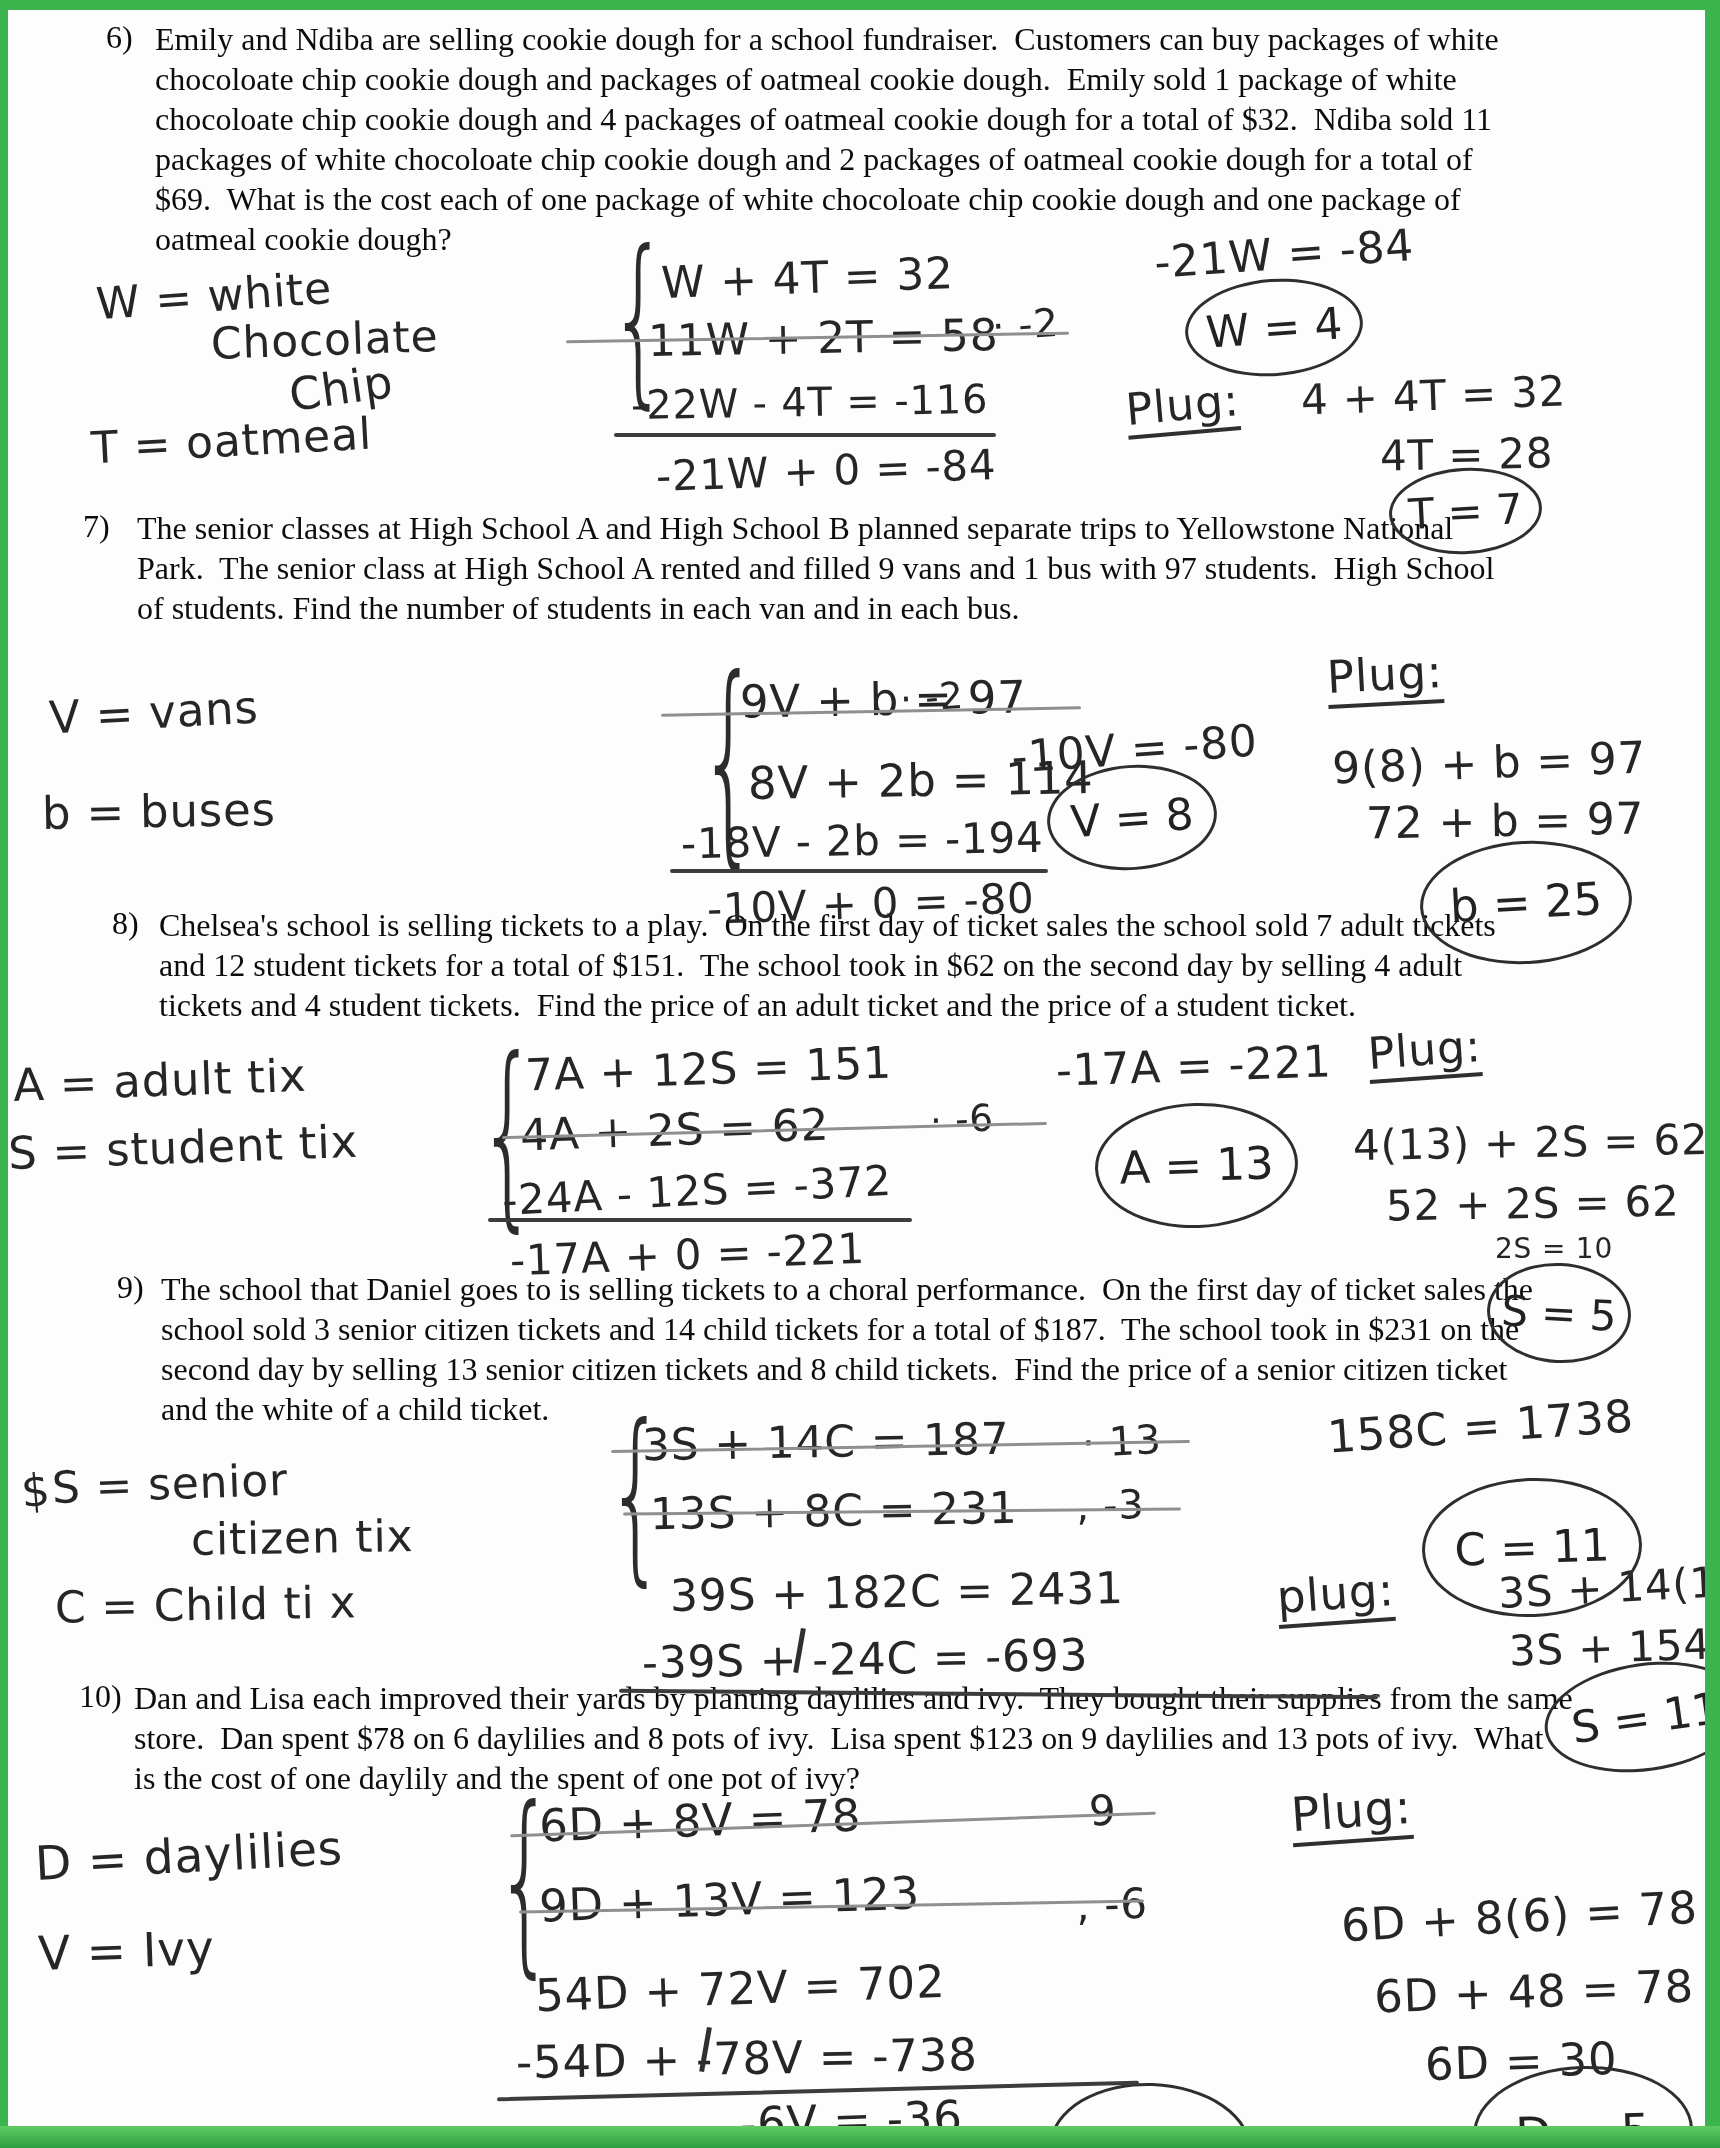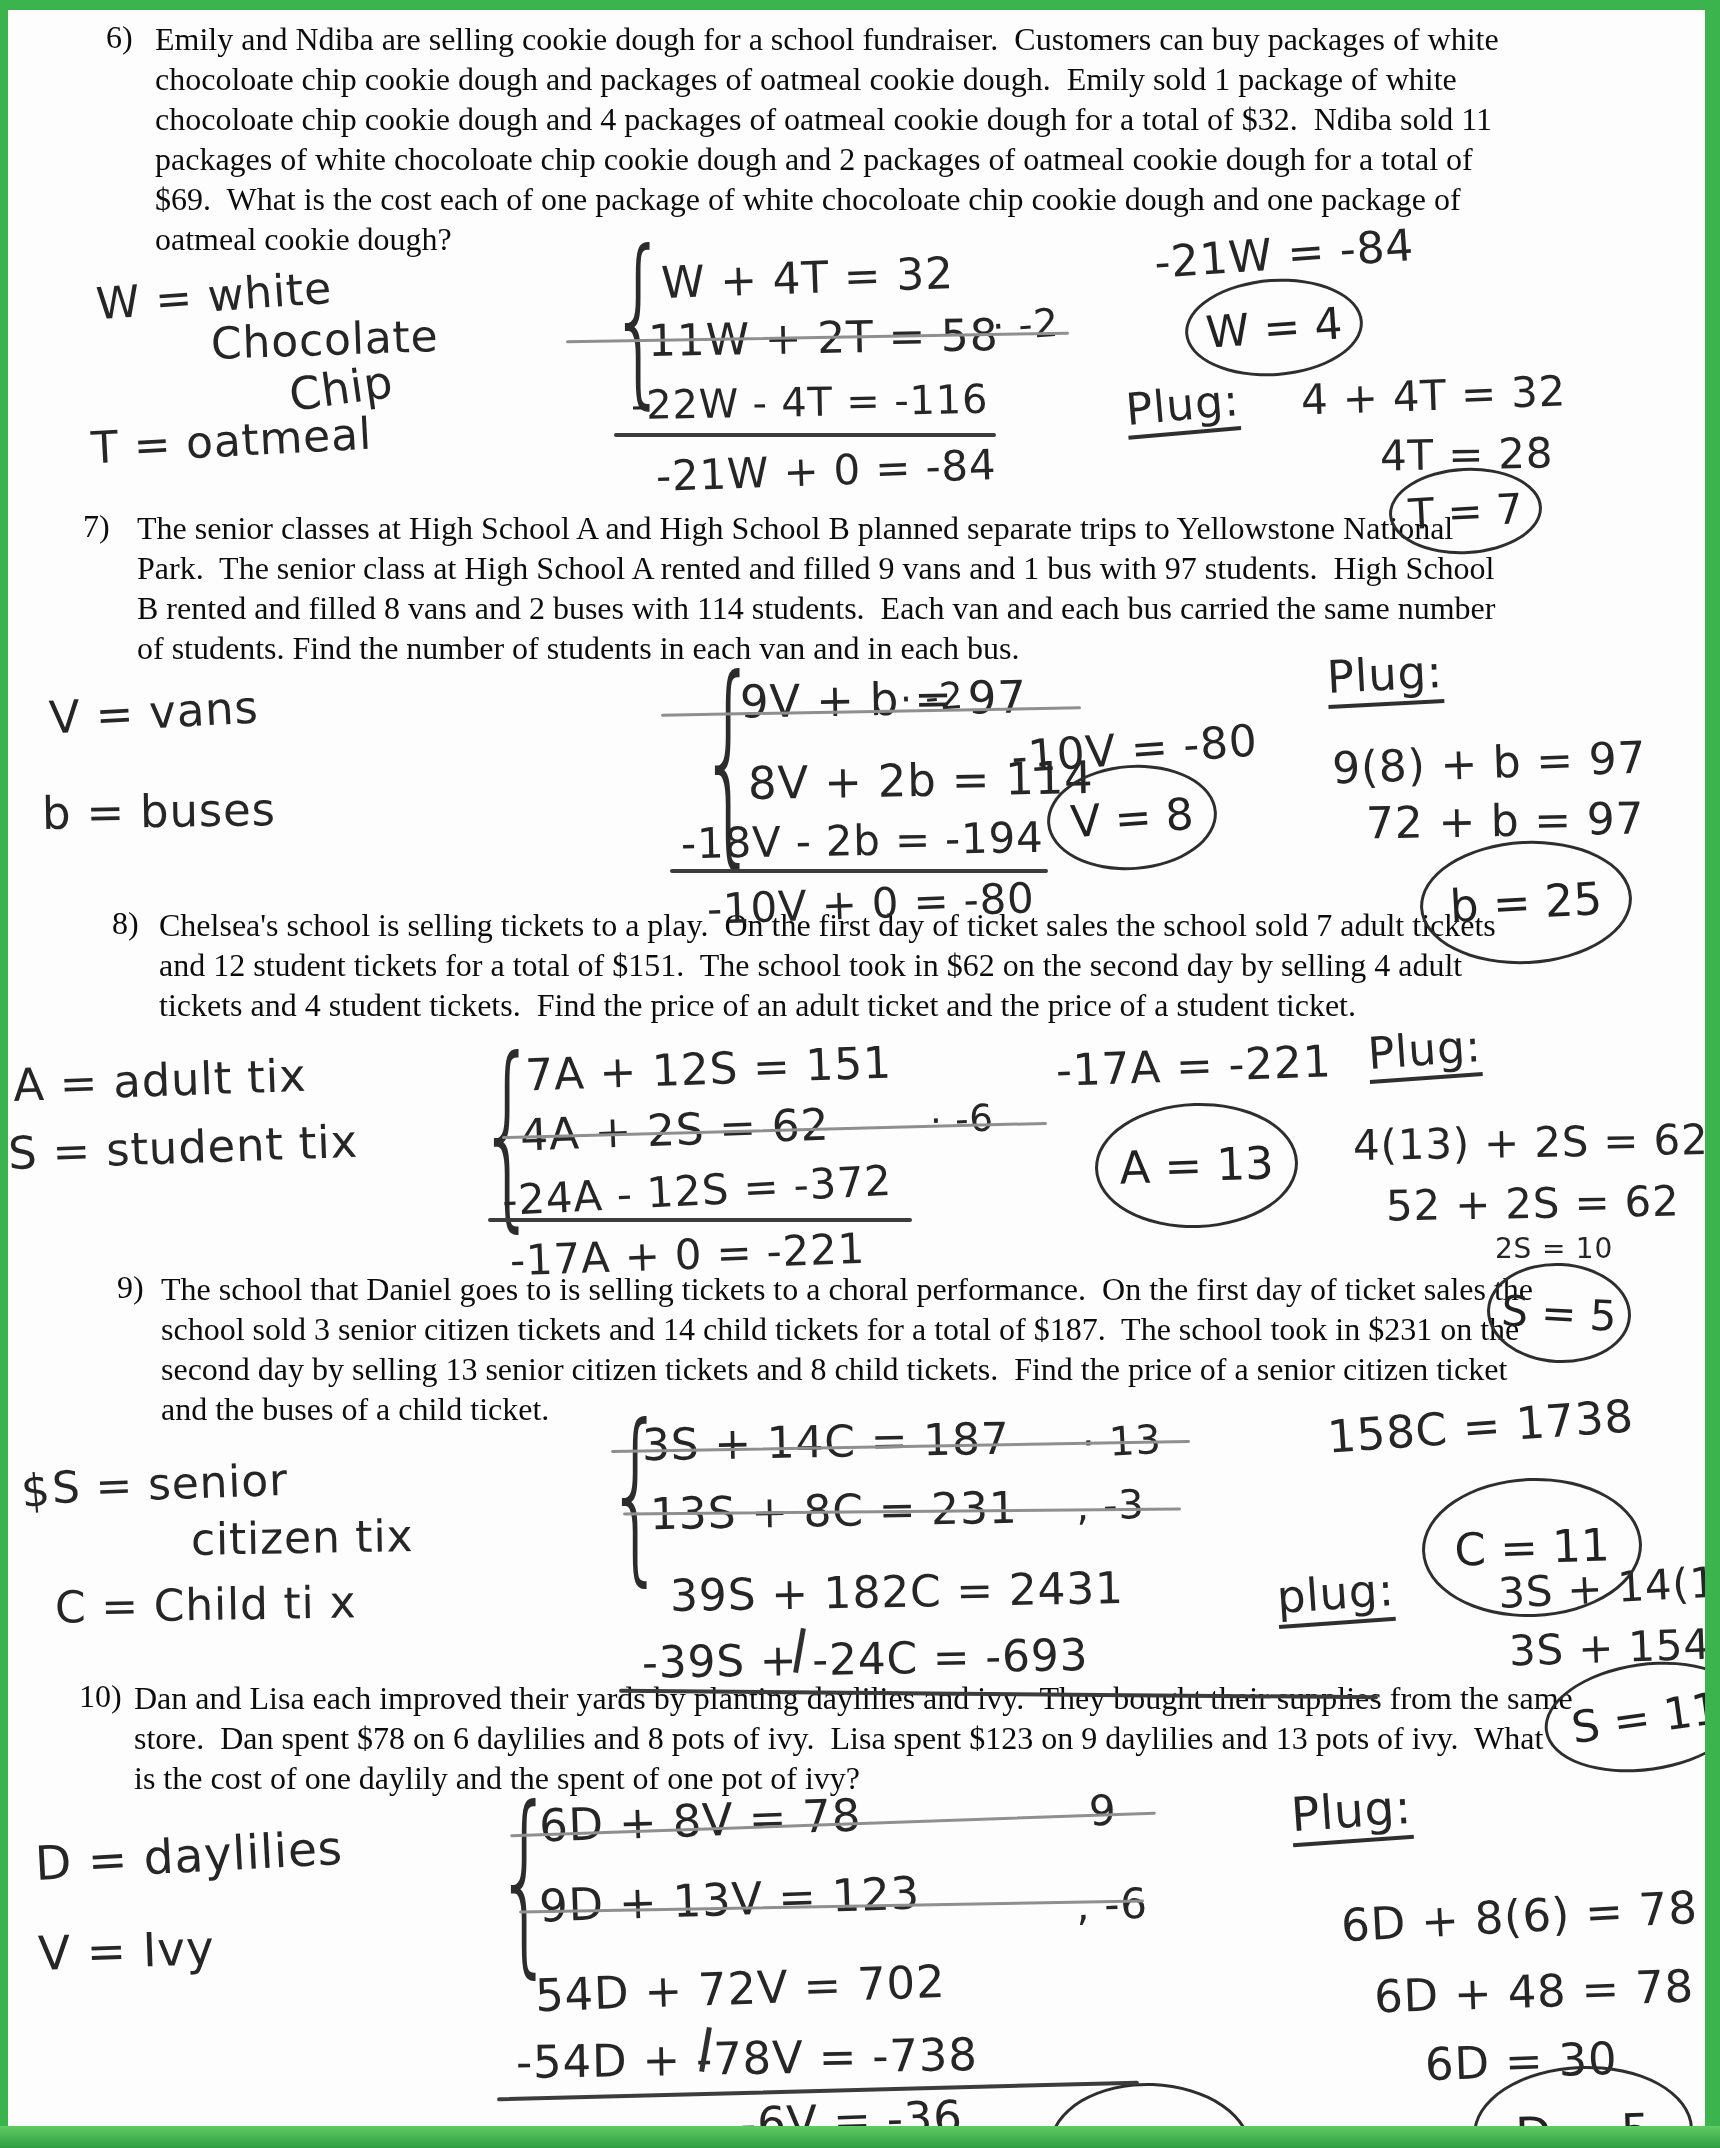--- a/index.html
+++ b/index.html
@@ -146,37 +146,36 @@
     <div class="line">chocoloate chip cookie dough and 4 packages of oatmeal cookie dough for a total of $32.  Ndiba sold 11</div>
     <div class="line">packages of white chocoloate chip cookie dough and 2 packages of oatmeal cookie dough for a total of</div>
     <div class="line">$69.  What is the cost each of one package of white chocoloate chip cookie dough and one package of</div>
     <div class="line">oatmeal cookie dough?</div>
   </div>
 
   <div class="prob p7">
     <span class="num">7)</span>
     <div class="line">The senior classes at High School A and High School B planned separate trips to Yellowstone National</div>
     <div class="line">Park.  The senior class at High School A rented and filled 9 vans and 1 bus with 97 students.  High School</div>
-    <div class="line">B rented and filled 8 vans and 2 buses with 114 students.  Each van and each bus carried the same number</div>
     <div class="line">of students. Find the number of students in each van and in each bus.</div>
   </div>
 
   <div class="prob p8">
     <span class="num">8)</span>
     <div class="line">Chelsea's school is selling tickets to a play.  On the first day of ticket sales the school sold 7 adult tickets</div>
     <div class="line">and 12 student tickets for a total of $151.  The school took in $62 on the second day by selling 4 adult</div>
     <div class="line">tickets and 4 student tickets.  Find the price of an adult ticket and the price of a student ticket.</div>
   </div>
 
   <div class="prob p9">
     <span class="num">9)</span>
     <div class="line">The school that Daniel goes to is selling tickets to a choral performance.  On the first day of ticket sales the</div>
     <div class="line">school sold 3 senior citizen tickets and 14 child tickets for a total of $187.  The school took in $231 on the</div>
     <div class="line">second day by selling 13 senior citizen tickets and 8 child tickets.  Find the price of a senior citizen ticket</div>
-    <div class="line">and the buses of a child ticket.</div>
+    <div class="line">and the white of a child ticket.</div>
   </div>
 
   <div class="prob p10">
     <span class="num">10)</span>
     <div class="line">Dan and Lisa each improved their yards by planting daylilies and ivy.  They bought their supplies from the same</div>
     <div class="line">store.  Dan spent $78 on 6 daylilies and 8 pots of ivy.  Lisa spent $123 on 9 daylilies and 13 pots of ivy.  What</div>
     <div class="line">is the cost of one daylily and the spent of one pot of ivy?</div>
   </div>
 
   <div class="hw p6d1">W = white</div>

